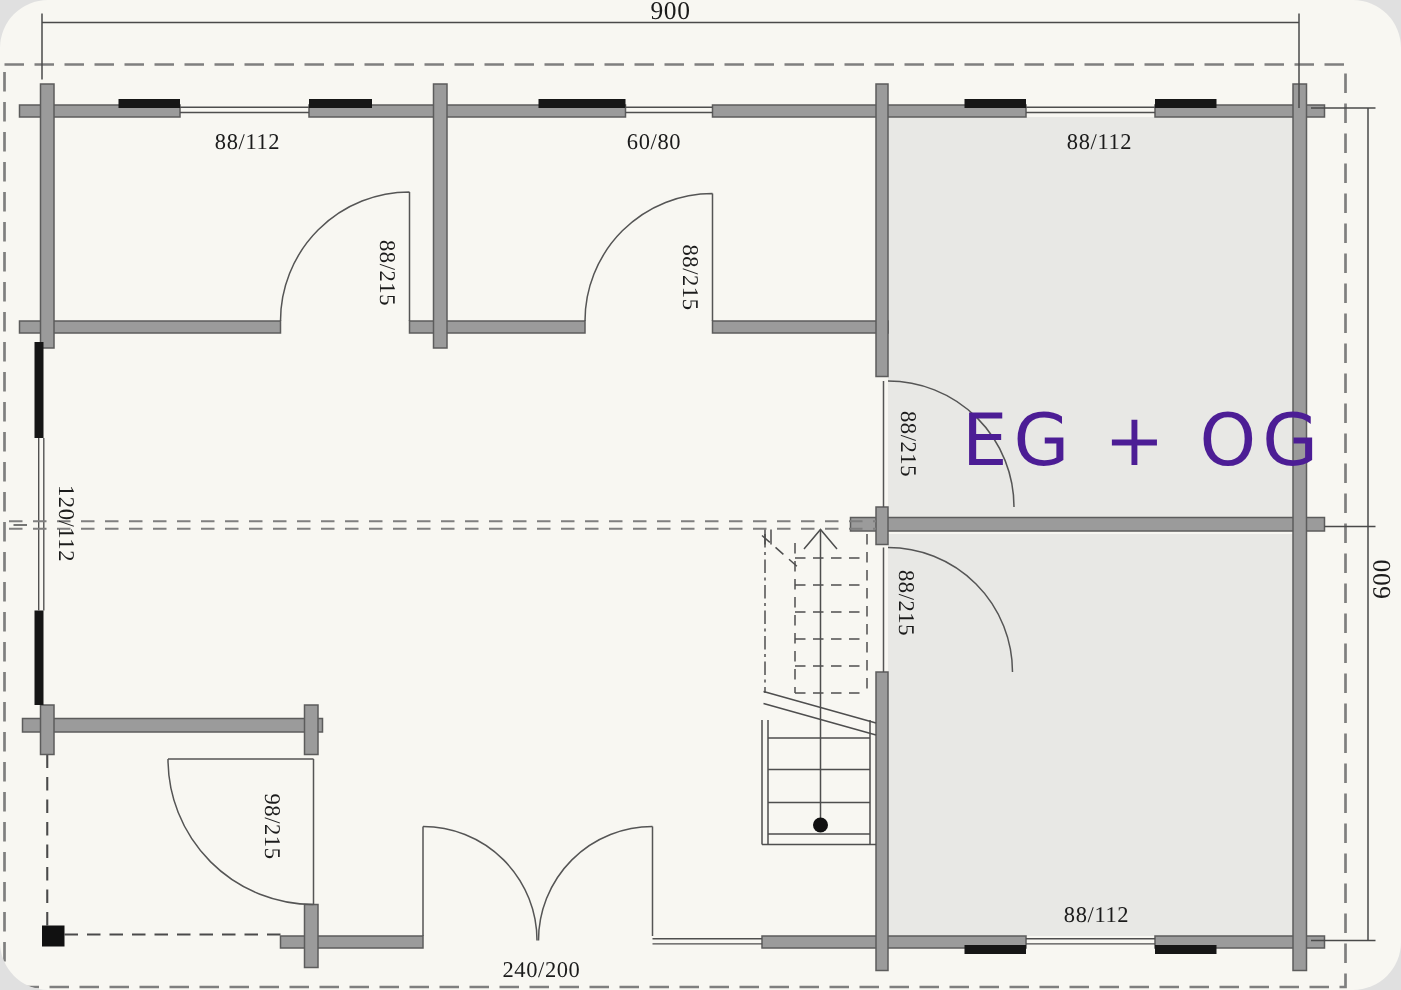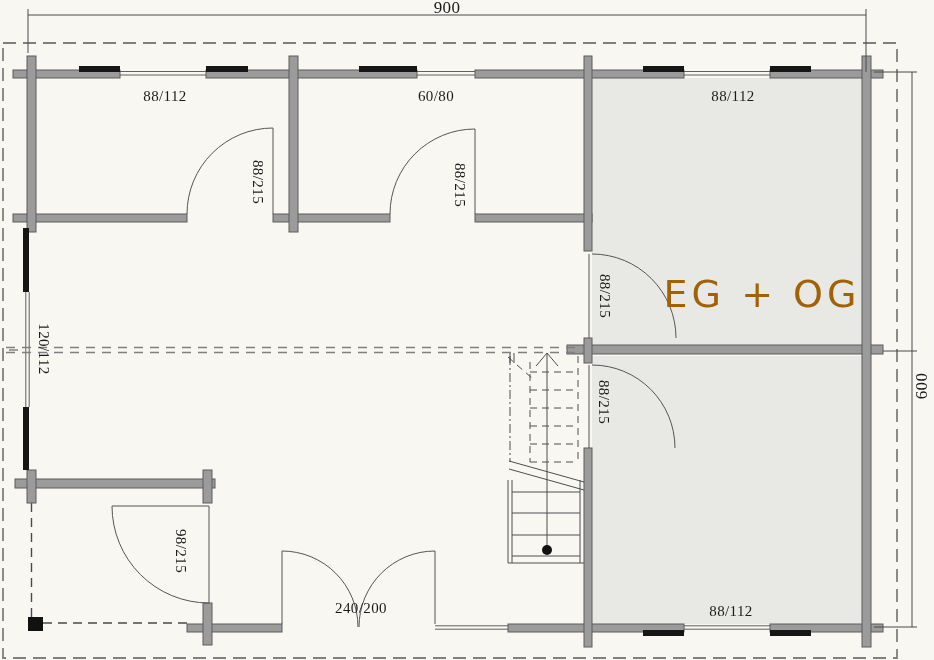--- a/index.html
+++ b/index.html
@@ -9,21 +9,21 @@
     --room-fill:#e8e8e5;
     --dash:#7f7f7f;
     --line:#4e4e4e;
     --background:#f8f7f2;
     --text:#1b1b1b;
   }
   html,body{margin:0;padding:0;background:#e0e0e0;}
   #plan{
     position:relative;width:934px;height:660px;margin:0 auto;
     background:var(--background);overflow:hidden;
-    font-family:"Liberation Serif", serif;color:var(--text);
+    font-family:"Liberation Serif", serif;color:var(--text);border-radius:32px;
   }
   #plan svg{position:absolute;left:0;top:0;}
   .wall{fill:var(--wall);stroke:var(--wall-outline);stroke-width:1;}
   .room{fill:var(--room-fill);}
   .win{fill:var(--window);stroke:none;}
   .thin{stroke:var(--line);stroke-width:1;fill:none;}
   .glz{stroke:var(--line);stroke-width:0.9;fill:none;}
   .arc{stroke:#555;stroke-width:1;fill:none;}
   .dash-roof{stroke:var(--dash);stroke-width:1.8;fill:none;stroke-dasharray:13 7;}
   .dash-mid{stroke:var(--dash);stroke-width:1.4;fill:none;stroke-dasharray:9 7;}
@@ -33,21 +33,21 @@
   .dim{stroke:#4a4a4a;stroke-width:1;fill:none;}
   .lbl{
     position:absolute;font-size:15px;letter-spacing:.4px;line-height:1;
     white-space:nowrap;transform:translate(-50%,-50%);
   }
   .lbl.rot90{transform:translate(-50%,-50%) rotate(90deg);}
   .lbl.rotm90{transform:translate(-50%,-50%) rotate(-90deg);}
   .lbl.dimtxt{font-size:17px;}
   #room-label{
     position:absolute;font-family:"DejaVu Sans","Liberation Sans",sans-serif;
-    font-size:38px;font-weight:400;letter-spacing:4px;color:#a16207;
+    font-size:48px;font-weight:400;letter-spacing:4px;color:#4c1d95;
     transform:translate(-50%,-50%);white-space:nowrap;
   }
 </style>
 </head>
 <body>
 
 <div id="plan">
 
   <svg width="934" height="660" viewBox="0 0 934 660">
 
@@ -182,16 +182,16 @@
   <div class="lbl" style="left:436px;top:96px;">60/80</div>
   <div class="lbl" style="left:733px;top:96px;">88/112</div>
   <div class="lbl" style="left:731px;top:611px;">88/112</div>
   <div class="lbl rot90" style="left:43px;top:349px;">120/112</div>
 
   <div class="lbl rot90" style="left:257px;top:182px;">88/215</div>
   <div class="lbl rot90" style="left:459px;top:185px;">88/215</div>
   <div class="lbl rot90" style="left:604px;top:296px;">88/215</div>
   <div class="lbl rot90" style="left:603px;top:402px;">88/215</div>
   <div class="lbl rot90" style="left:180px;top:551px;">98/215</div>
-  <div class="lbl" style="left:361px;top:608px;text-align:center;">240/200</div>
+  <div class="lbl" style="left:361px;top:648px;text-align:center;">240/200</div>
 
   <div id="room-label" style="left:762px;top:294px;">EG + OG</div>
 </div>
 
 </body></html>

